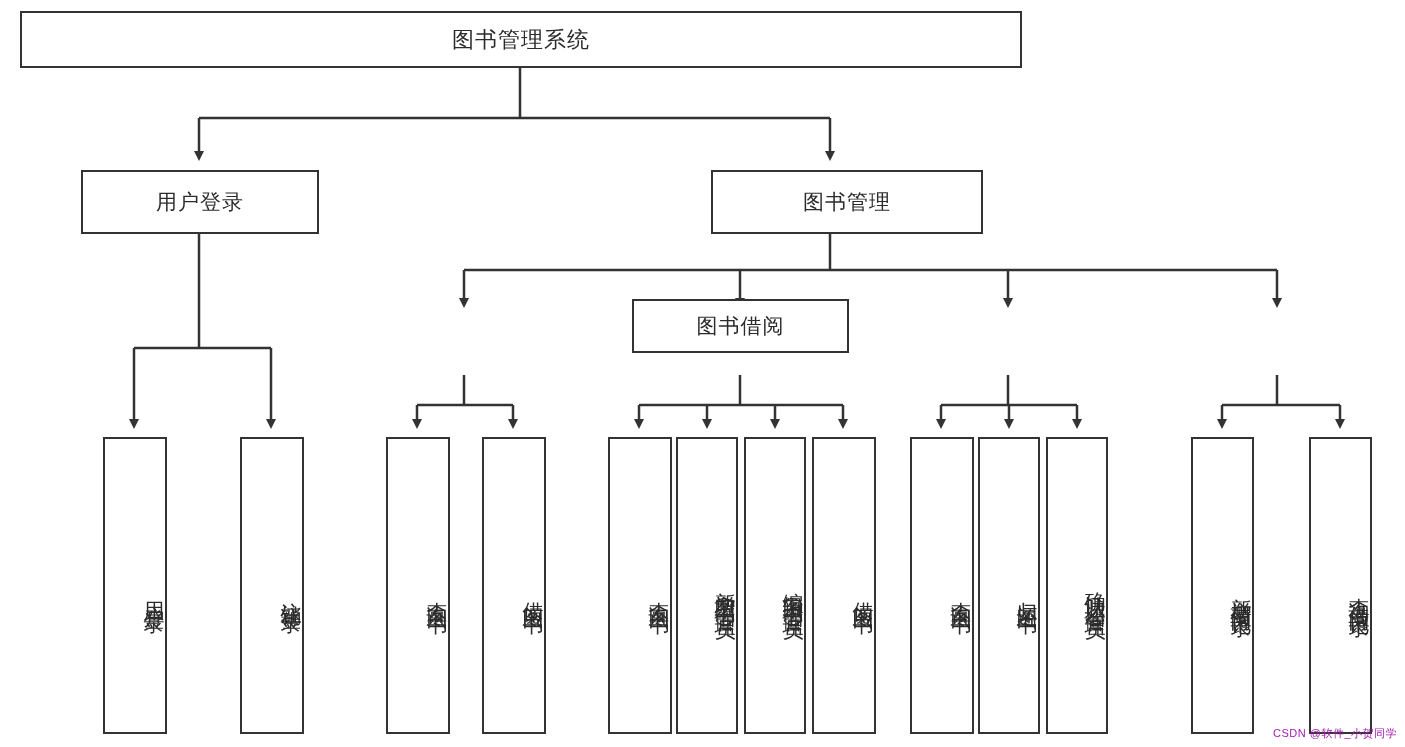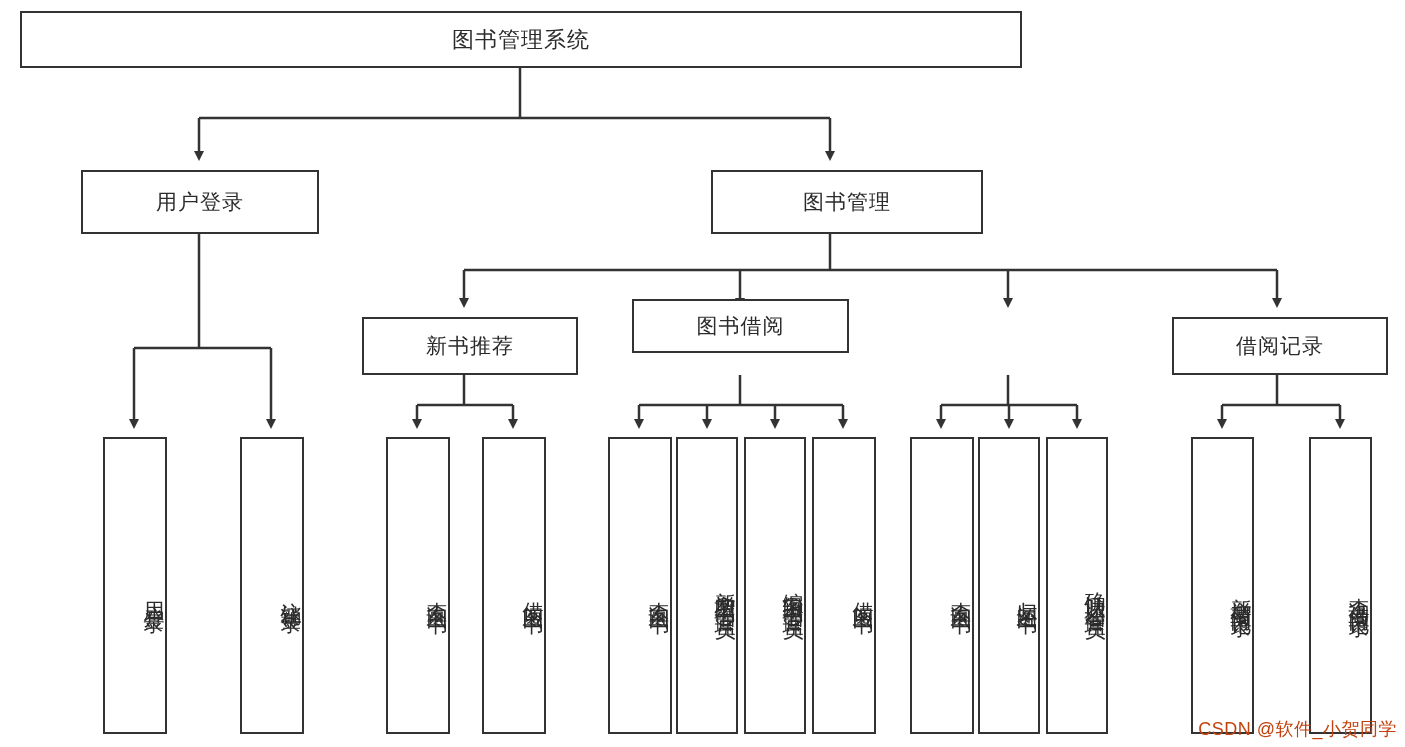--- a/index.html
+++ b/index.html
@@ -53,22 +53,22 @@
   }
   .node-v .label {
     writing-mode: vertical-rl;
     text-orientation: upright;
     letter-spacing: 4px;
   }
   .watermark {
     position: absolute;
     right: 8px;
     bottom: 6px;
-    font-size: 18px;
-    color: #c2410c;
+    font-size: 11px;
+    color: #a21caf;
     letter-spacing: 0.5px;
     white-space: nowrap;
   }
 </style>
 </head>
 <body>
 
 <div id="diagram-root">
 
   <svg class="connectors" viewBox="0 0 1405 747">
@@ -125,28 +125,22 @@
     <span class="label">图书管理系统</span>
   </div>
 
   <div class="node node-h" style="left:81px; top:170px; width:238px; height:64px;">
     <span class="label">用户登录</span>
   </div>
   <div class="node node-h" style="left:711px; top:170px; width:272px; height:64px;">
     <span class="label">图书管理</span>
   </div>
 
-  <div class="node node-h" style="left:362px; top:317px; width:216px; height:58px;">
-    <span class="label">新书推荐</span>
-  </div>
   <div class="node node-h" style="left:632px; top:299px; width:217px; height:54px;justify-content:center;">
     <span class="label">图书借阅</span>
-  </div>
-  <div class="node node-h" style="left:1172px; top:317px; width:216px; height:58px;">
-    <span class="label">借阅记录</span>
   </div>
 
   <div class="node node-v" style="left:103px; top:437px; width:64px; height:297px;">
     <span class="label">用户登录</span>
   </div>
   <div class="node node-v" style="left:240px; top:437px; width:64px; height:297px;">
     <span class="label">注销登录</span>
   </div>
 
   <div class="node node-v" style="left:386px; top:437px; width:64px; height:297px;">

